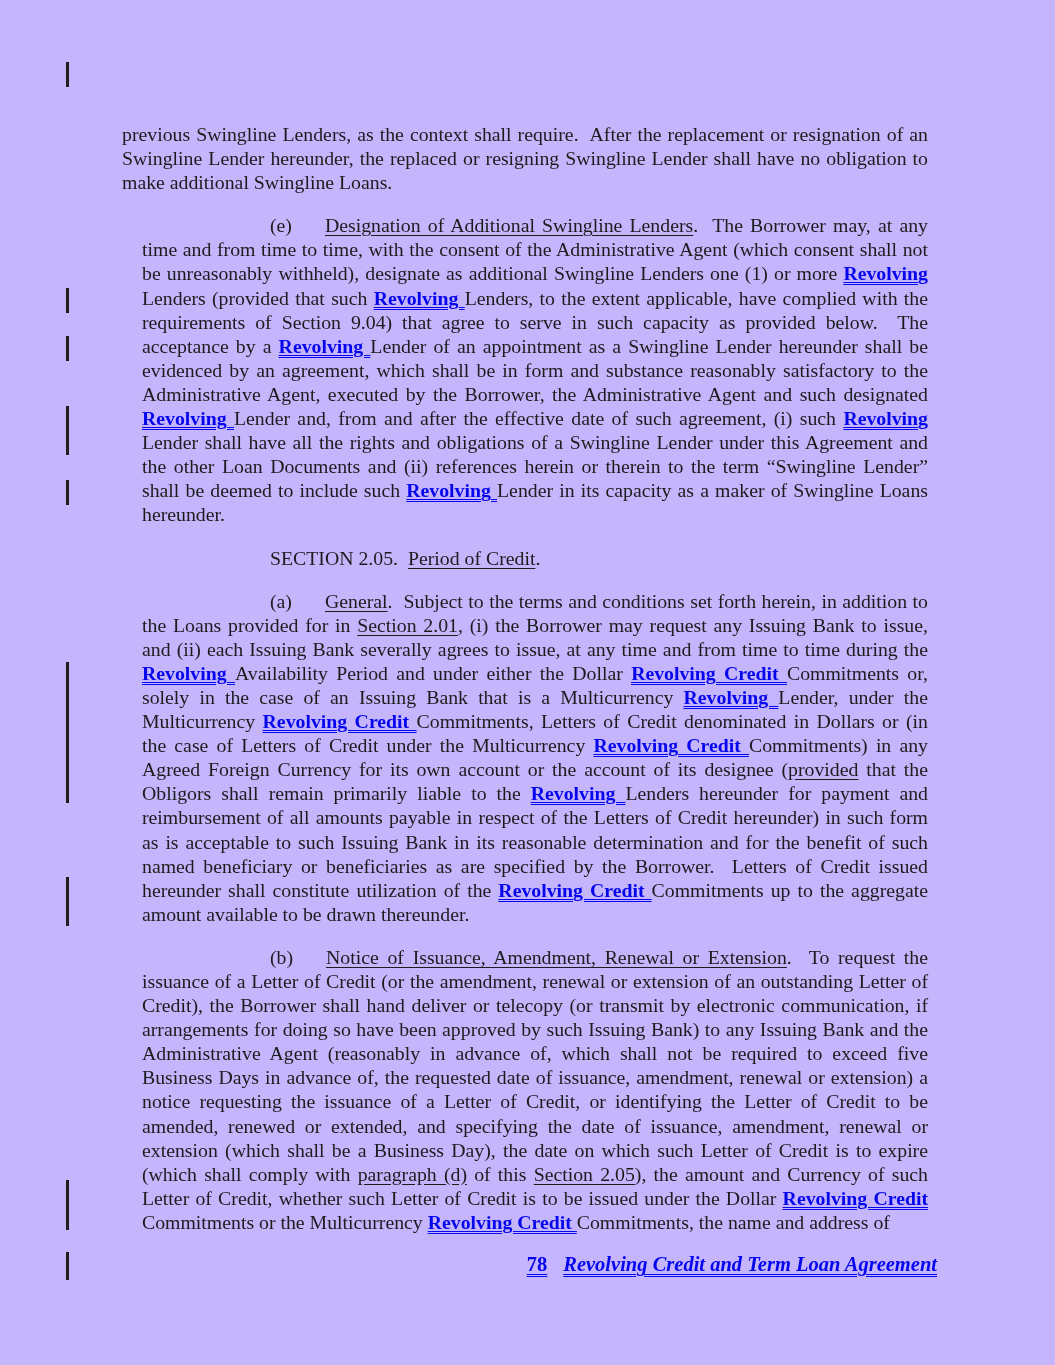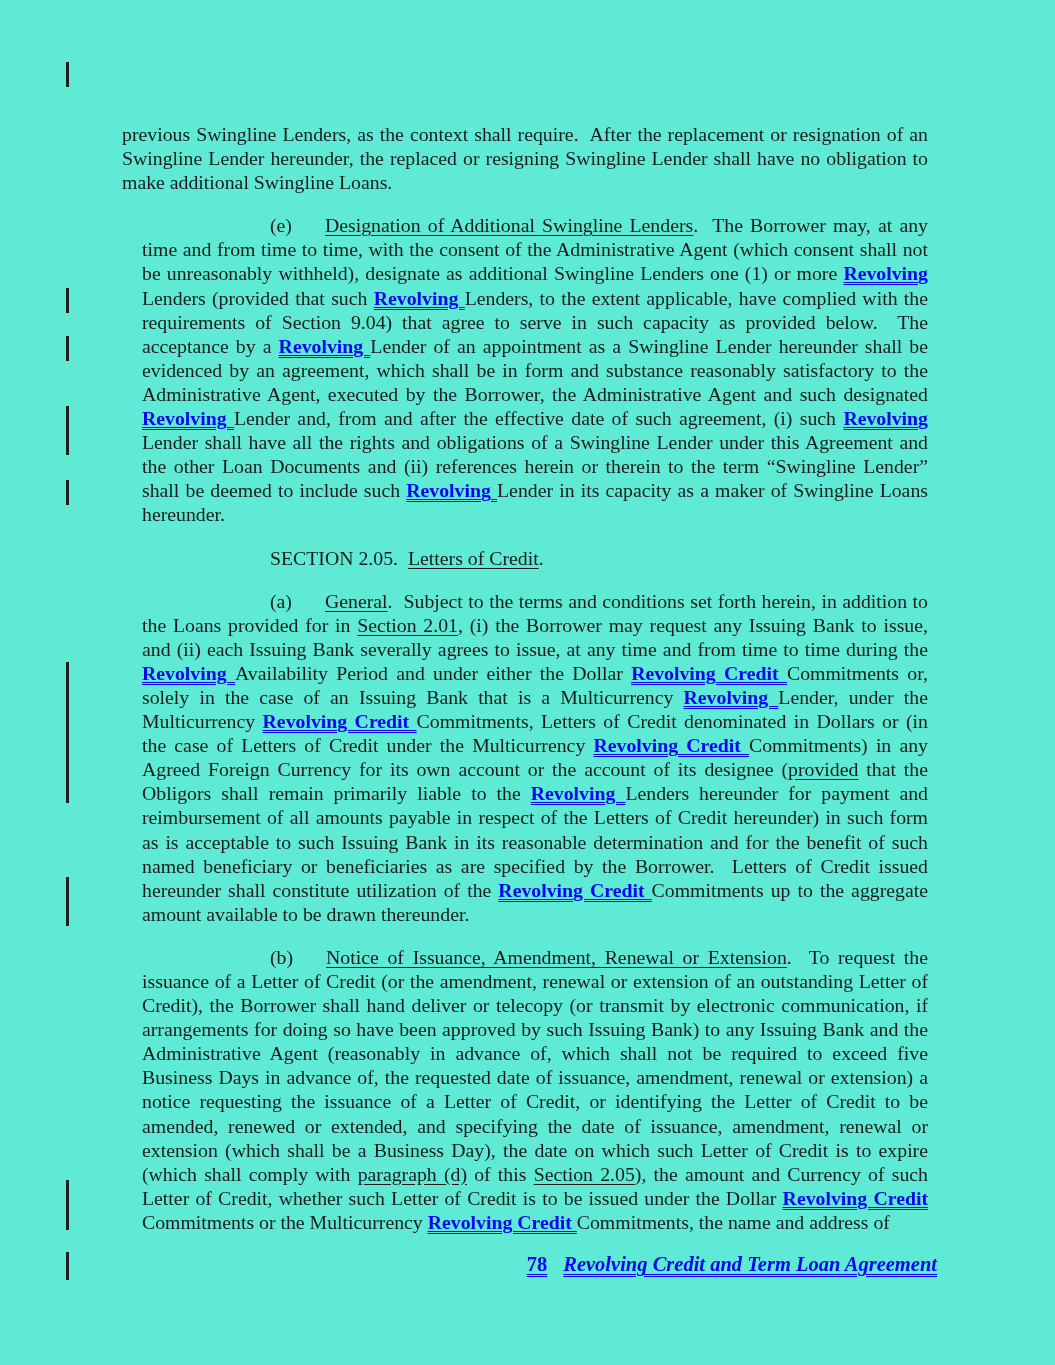--- a/index.html
+++ b/index.html
@@ -1,21 +1,21 @@
 <!DOCTYPE html>
 <html><head>
 <meta charset="utf-8">
 <style>
   html, body { margin: 0; padding: 0; background: #e8e8e8; }
   .page {
     position: relative;
     width: 1055px;
     height: 1365px;
     margin: 0 auto;
-    background: #5eead4;
+    background: #c4b5fd;
     overflow: hidden;
     font-family: "Liberation Serif", serif;
     color: #1c1c1c;
   }
   .doc-body {
     position: absolute;
     left: 122px;
     top: 122px;
     width: 806px;
     font-size: 19.8px;
@@ -79,21 +79,21 @@
       <div class="change-bar" style="top: 406px; height: 49px;"></div>
       <div class="change-bar" style="top: 480px; height: 25px;"></div>
       <div class="change-bar" style="top: 662px; height: 141px;"></div>
       <div class="change-bar" style="top: 877px; height: 49px;"></div>
       <div class="change-bar" style="top: 1180px; height: 50px;"></div>
       <div class="change-bar" style="top: 1252px; height: 28px;"></div>
     </div>
   <div class="doc-body">
       <p class="para"><span class="run-plain">previous Swingline Lenders, as the context shall require.&nbsp; After the replacement or resignation of an Swingline Lender hereunder, the replaced or resigning Swingline Lender shall have no obligation to make additional Swingline Loans.</span></p>
       <p class="para indent"><span class="run-plain">(e)</span><span class="run-tab"></span><span class="run-und">Designation of Additional Swingline Lenders</span><span class="run-plain">.&nbsp; The Borrower may, at any time and from time to time, with the consent of the Administrative Agent (which consent shall not be unreasonably withheld), designate as additional Swingline Lenders one (1) or more </span><span class="run-ins">Revolving </span><span class="run-plain">Lenders (provided that such </span><span class="run-ins">Revolving </span><span class="run-plain">Lenders, to the extent applicable, have complied with the requirements of Section 9.04) that agree to serve in such capacity as provided below.&nbsp; The acceptance by a </span><span class="run-ins">Revolving </span><span class="run-plain">Lender of an appointment as a Swingline Lender hereunder shall be evidenced by an agreement, which shall be in form and substance reasonably satisfactory to the Administrative Agent, executed by the Borrower, the Administrative Agent and such designated </span><span class="run-ins">Revolving </span><span class="run-plain">Lender and, from and after the effective date of such agreement, (i) such </span><span class="run-ins">Revolving </span><span class="run-plain">Lender shall have all the rights and obligations of a Swingline Lender under this Agreement and the other Loan Documents and (ii) references herein or therein to the term “Swingline Lender” shall be deemed to include such </span><span class="run-ins">Revolving </span><span class="run-plain">Lender in its capacity as a maker of Swingline Loans hereunder.</span></p>
-      <p class="para indent"><span class="run-plain">SECTION 2.05.&nbsp; </span><span class="run-und">Letters of Credit</span><span class="run-plain">.</span></p>
+      <p class="para indent"><span class="run-plain">SECTION 2.05.&nbsp; </span><span class="run-und">Period of Credit</span><span class="run-plain">.</span></p>
       <p class="para indent"><span class="run-plain">(a)</span><span class="run-tab"></span><span class="run-und">General</span><span class="run-plain">.&nbsp; Subject to the terms and conditions set forth herein, in addition to the Loans provided for in </span><span class="run-und">Section 2.01</span><span class="run-plain">, (i) the Borrower may request any Issuing Bank to issue, and (ii) each Issuing Bank severally agrees to issue, at any time and from time to time during the </span><span class="run-ins">Revolving </span><span class="run-plain">Availability Period and under either the Dollar </span><span class="run-ins">Revolving Credit </span><span class="run-plain">Commitments or, solely in the case of an Issuing Bank that is a Multicurrency </span><span class="run-ins">Revolving </span><span class="run-plain">Lender, under the Multicurrency </span><span class="run-ins">Revolving Credit </span><span class="run-plain">Commitments, Letters of Credit denominated in Dollars or (in the case of Letters of Credit under the Multicurrency </span><span class="run-ins">Revolving Credit </span><span class="run-plain">Commitments) in any Agreed Foreign Currency for its own account or the account of its designee (</span><span class="run-und">provided</span><span class="run-plain"> that the Obligors shall remain primarily liable to the </span><span class="run-ins">Revolving </span><span class="run-plain">Lenders hereunder for payment and reimbursement of all amounts payable in respect of the Letters of Credit hereunder) in such form as is acceptable to such Issuing Bank in its reasonable determination and for the benefit of such named beneficiary or beneficiaries as are specified by the Borrower.&nbsp; Letters of Credit issued hereunder shall constitute utilization of the </span><span class="run-ins">Revolving Credit </span><span class="run-plain">Commitments up to the aggregate amount available to be drawn thereunder.</span></p>
       <p class="para indent"><span class="run-plain">(b)</span><span class="run-tab"></span><span class="run-und">Notice of Issuance, Amendment, Renewal or Extension</span><span class="run-plain">.&nbsp; To request the issuance of a Letter of Credit (or the amendment, renewal or extension of an outstanding Letter of Credit), the Borrower shall hand deliver or telecopy (or transmit by electronic communication, if arrangements for doing so have been approved by such Issuing Bank) to any Issuing Bank and the Administrative Agent (reasonably in advance of, which shall not be required to exceed five Business Days in advance of, the requested date of issuance, amendment, renewal or extension) a notice requesting the issuance of a Letter of Credit, or identifying the Letter of Credit to be amended, renewed or extended, and specifying the date of issuance, amendment, renewal or extension (which shall be a Business Day), the date on which such Letter of Credit is to expire (which shall comply with </span><span class="run-und">paragraph (d)</span><span class="run-plain"> of this </span><span class="run-und">Section 2.05</span><span class="run-plain">), the amount and Currency of such Letter of Credit, whether such Letter of Credit is to be issued under the Dollar </span><span class="run-ins">Revolving Credit </span><span class="run-plain">Commitments or the Multicurrency </span><span class="run-ins">Revolving Credit </span><span class="run-plain">Commitments, the name and address of</span></p>
     </div>
   <div class="footer">
     <span class="page-num">78</span>
     <span class="doc-title">Revolving Credit and Term Loan Agreement</span>
   </div>
 </div>
 
 </body></html>

